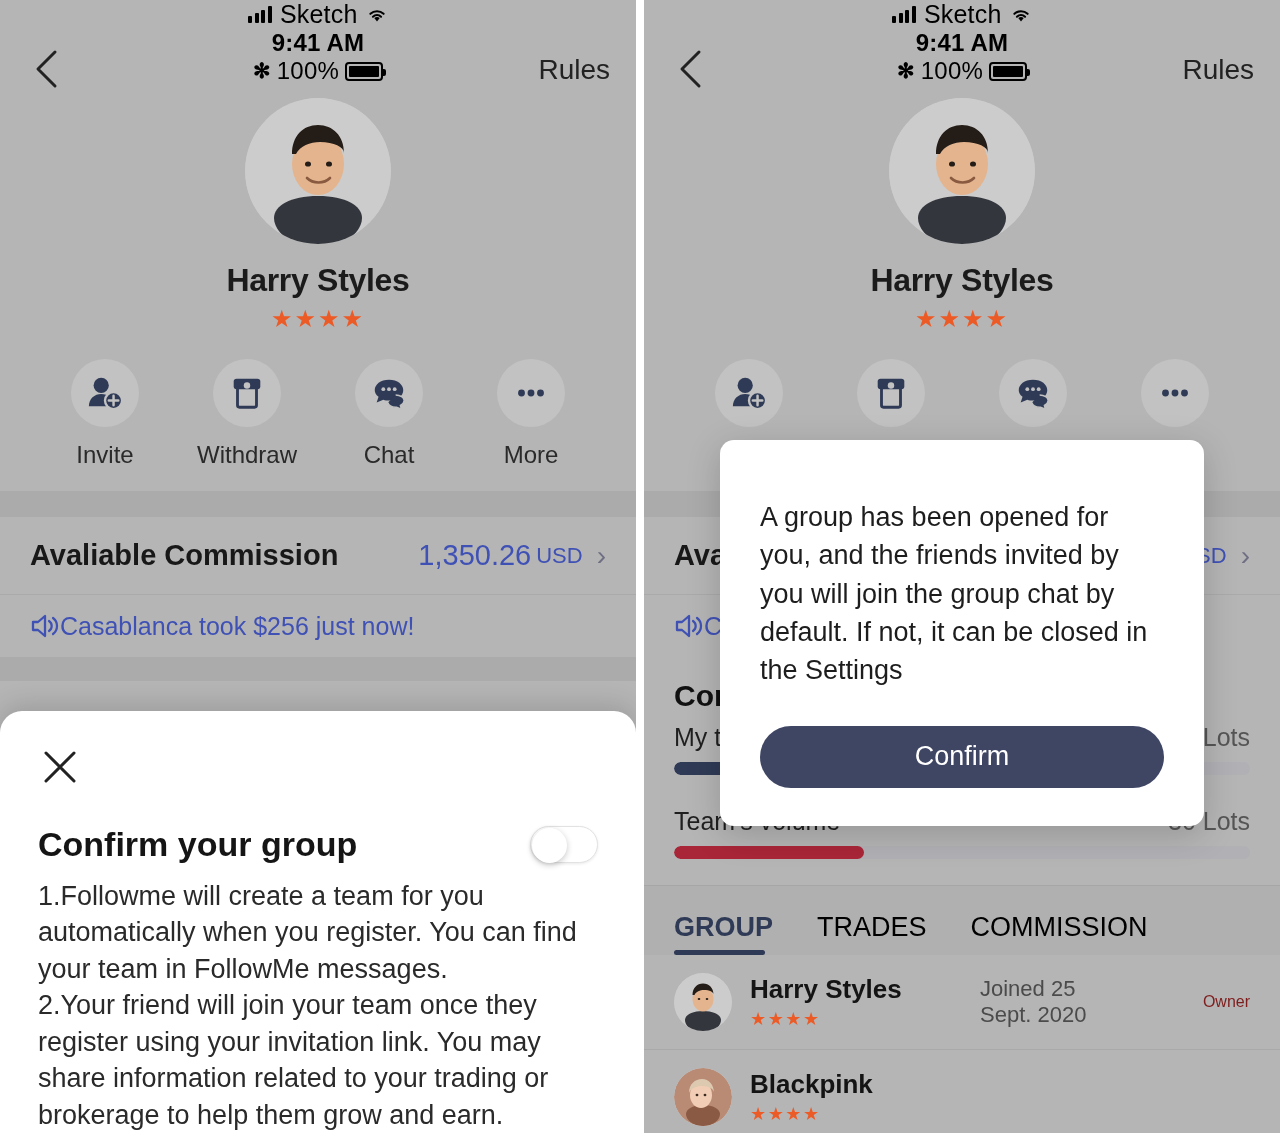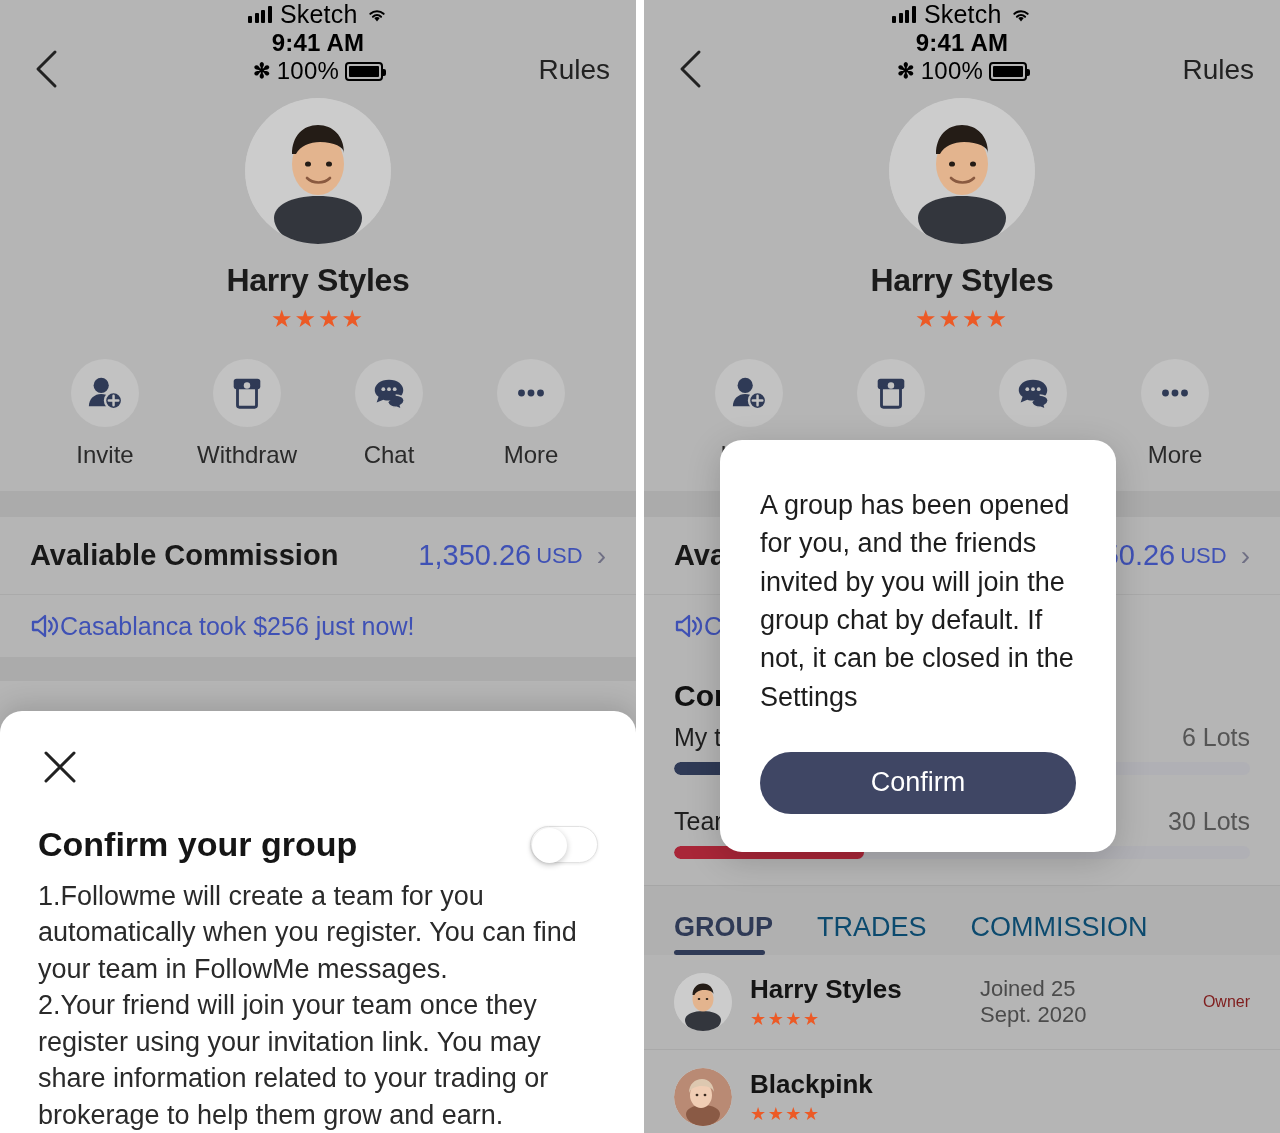--- a/index.html
+++ b/index.html
@@ -86,21 +86,21 @@
   .section-title { font-size:30px;font-weight:bold;color:#111; padding:22px 30px 6px; }
   .volrow { padding:4px 30px 0; }
   .vol-head { display:flex; align-items:baseline; }
   .vol-name { flex:1; font-size:25px; color:#1f1f1f; }
   .vol-lots { font-size:25px; color:#555; }
   .track { height:13px; border-radius:7px; background:#b0b0b5; margin-top:10px; overflow:hidden;}
   .fill { height:100%; border-radius:7px; }
 
   .tabs-wrap { margin-top:26px; background:#b0b0b0; border-top:1px solid #a6a6a6; }
   .tabs { display:flex; align-items:flex-end; gap:44px; padding:26px 30px 0; }
-  .tab { font-size:27px; color:#0c4a6e; padding-bottom:12px; cursor:pointer; position:relative;}
+  .tab { font-size:27px; color:#000000; padding-bottom:12px; cursor:pointer; position:relative;}
   .tab.active { color:#2f3a56; font-weight:bold; }
   .tab.active::after{
     content:""; position:absolute;left:0;right:8px;bottom:0;height:5px;border-radius:3px;background:#2f3a56;
   }
 
   .members { background:#b5b5b5; }
   .member { display:flex; align-items:center; padding:18px 30px; border-bottom:1px solid #a9a9a9;}
   .m-av { width:58px;height:58px;border-radius:50%;overflow:hidden;background:#c9c9c9;flex:none;}
   .m-info { margin-left:18px; width:230px;}
   .m-name { font-size:26px;font-weight:bold;color:#141414;}
@@ -124,22 +124,22 @@
     box-shadow:0 1px 3px rgba(0,0,0,.09);
   }
   .toggle .knob{
     position:absolute;left:1px;top:1px;width:35px;height:35px;border-radius:50%;
     background:#fff; box-shadow:0 2px 6px rgba(0,0,0,.22);
   }
   .sheet-body { margin-top:14px; font-size:27px; line-height:1.35; color:#2a2a2a; white-space:pre-line;}
 
   
   .modal {
-    position:absolute; left:76px; top:440px; width:396px;
-    background:#fff; border-radius:22px; padding:46px 40px 38px;
+    position:absolute; left:76px; top:440px; width:484px;
+    background:#fff; border-radius:14px; padding:58px 40px 38px;
     box-shadow:0 8px 34px rgba(0,0,0,.18);
   }
   .modal-text { font-size:27px; line-height:1.42; color:#1d1d1d; }
   .modal-btn {
     margin-top:36px; height:62px; border-radius:31px; background:#3f4664;
     color:#fff; font-size:27px; display:flex;align-items:center;justify-content:center;
     cursor:pointer;
   }
 </style>
 </head>

